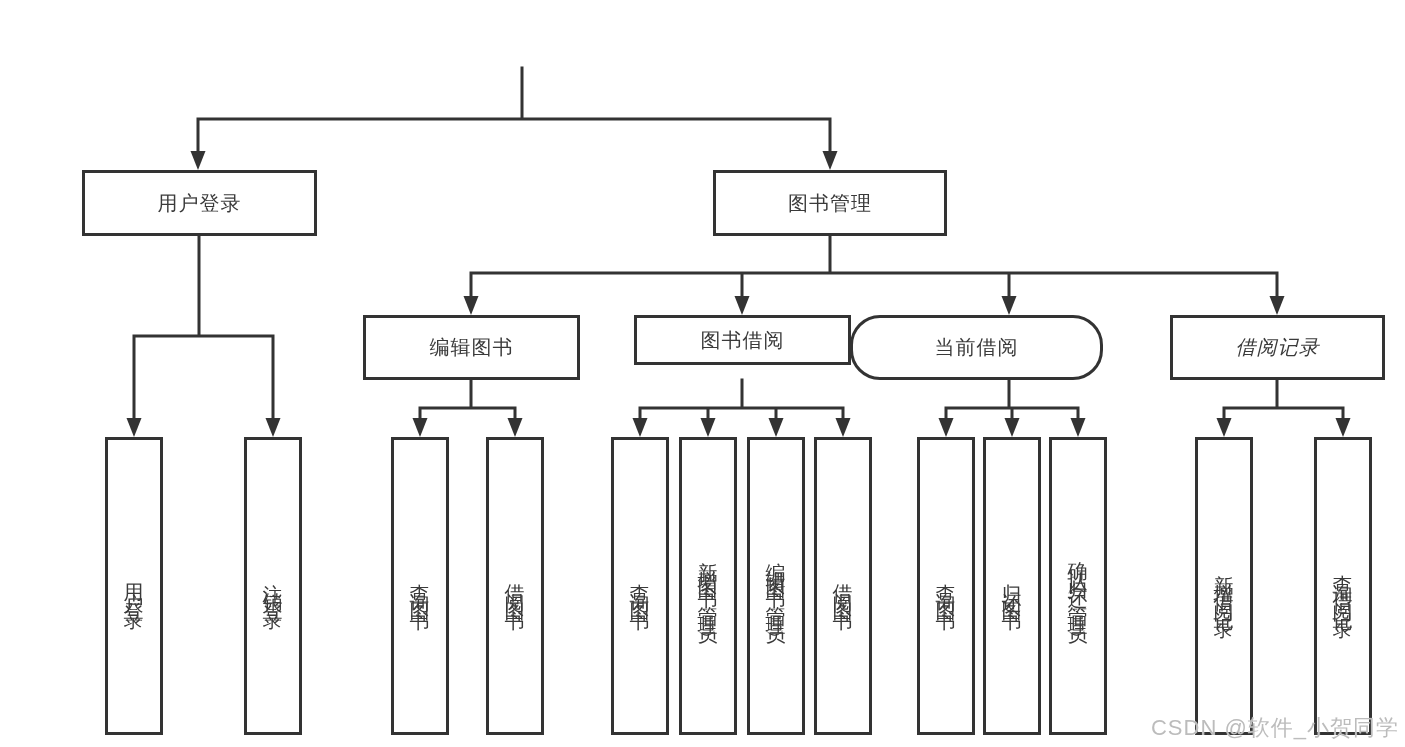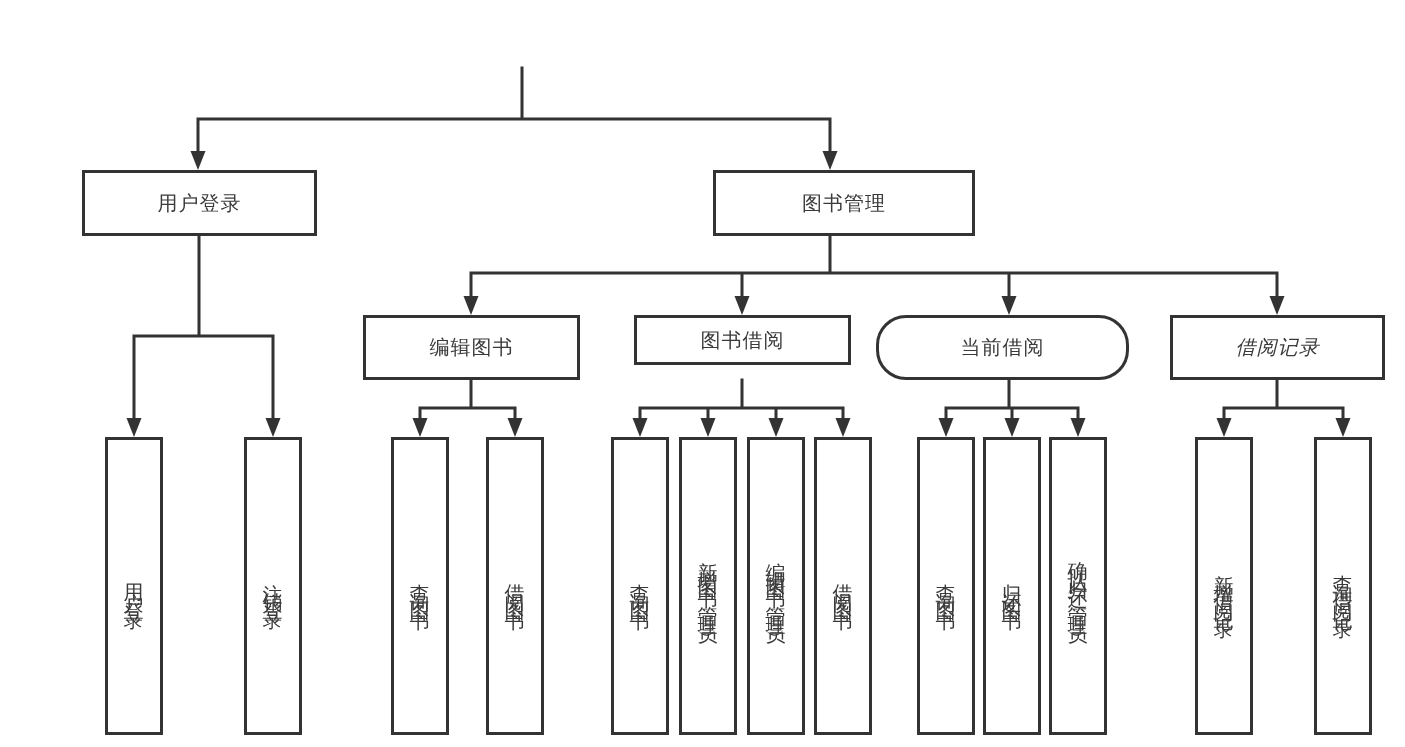--- a/index.html
+++ b/index.html
@@ -20,24 +20,24 @@
     box-sizing: border-box;
     display: flex;
     align-items: center;
     justify-content: center;
     font-size: 20px;
     letter-spacing: 1px;
     white-space: nowrap;
   }
   .b-root  { left: 21px;   top: 13px;  width: 1001px; height: 55px; font-size: 21px; }
   .b-login { left: 82px;   top: 170px; width: 235px;  height: 66px; }
-  .b-mgmt  { left: 713px;  top: 170px; width: 262px;  height: 66px; }
+  .b-mgmt  { left: 713px;  top: 170px; width: 234px;  height: 66px; }
   .b-g0    { left: 363px;  top: 315px; width: 217px;  height: 65px; }
   .b-g1    { left: 634px;  top: 315px; width: 217px;  height: 50px; }
-  .b-g2    { left: 876px;  top: 315px; width: 253px;  height: 65px; border-radius: 30px; }
+  .b-g2    { left: 850px;  top: 315px; width: 253px;  height: 65px; border-radius: 30px; }
   .b-g3    { left: 1170px; top: 315px; width: 215px;  height: 65px; font-style: italic; }
   .leaf {
     position: absolute;
     top: 437px;
     height: 298px;
     width: 58px;
     border: 3px solid #333333;
     background: #ffffff;
     box-sizing: border-box;
     display: flex;
@@ -163,14 +163,15 @@
     <span>确认归还（管理员）</span>
   </div>
 
   <div class="leaf l-e0">
     <span>新增借阅记录</span>
   </div>
   <div class="leaf l-e1">
     <span>查询借阅记录</span>
   </div>
 
+  <div class="watermark">CSDN @软件_小贺同学</div>
 
 </div>
 
 </body></html>

